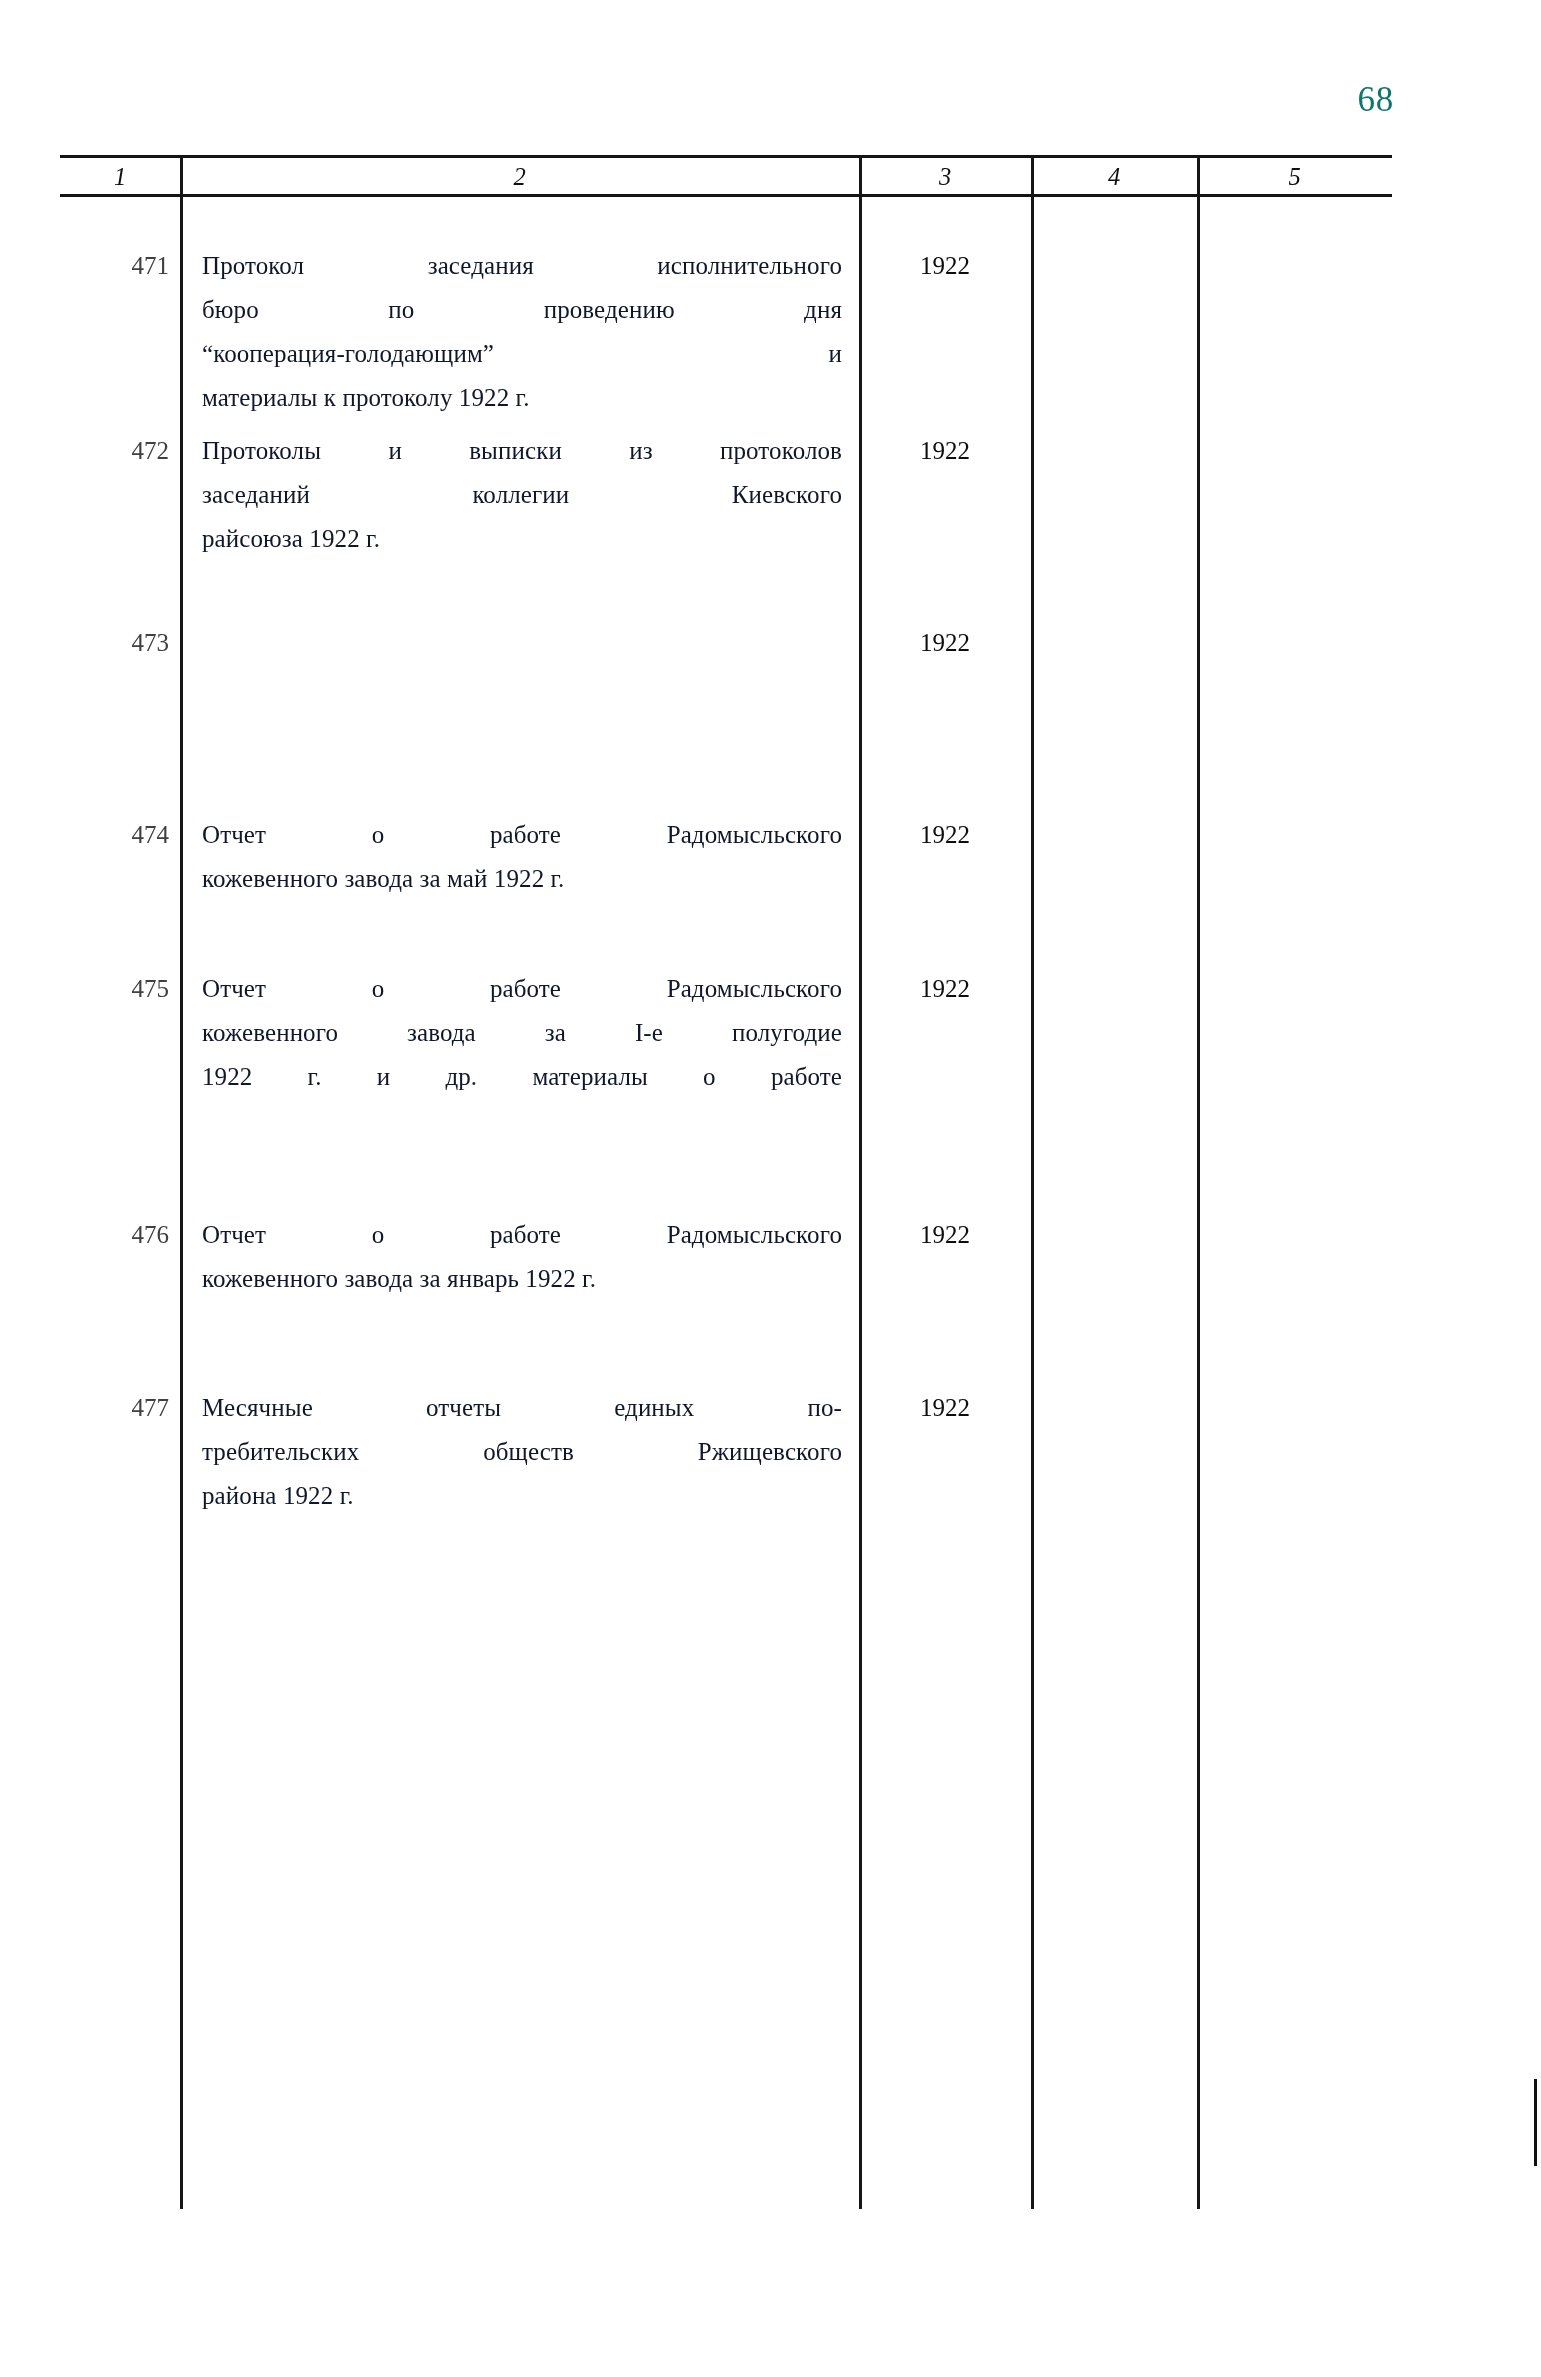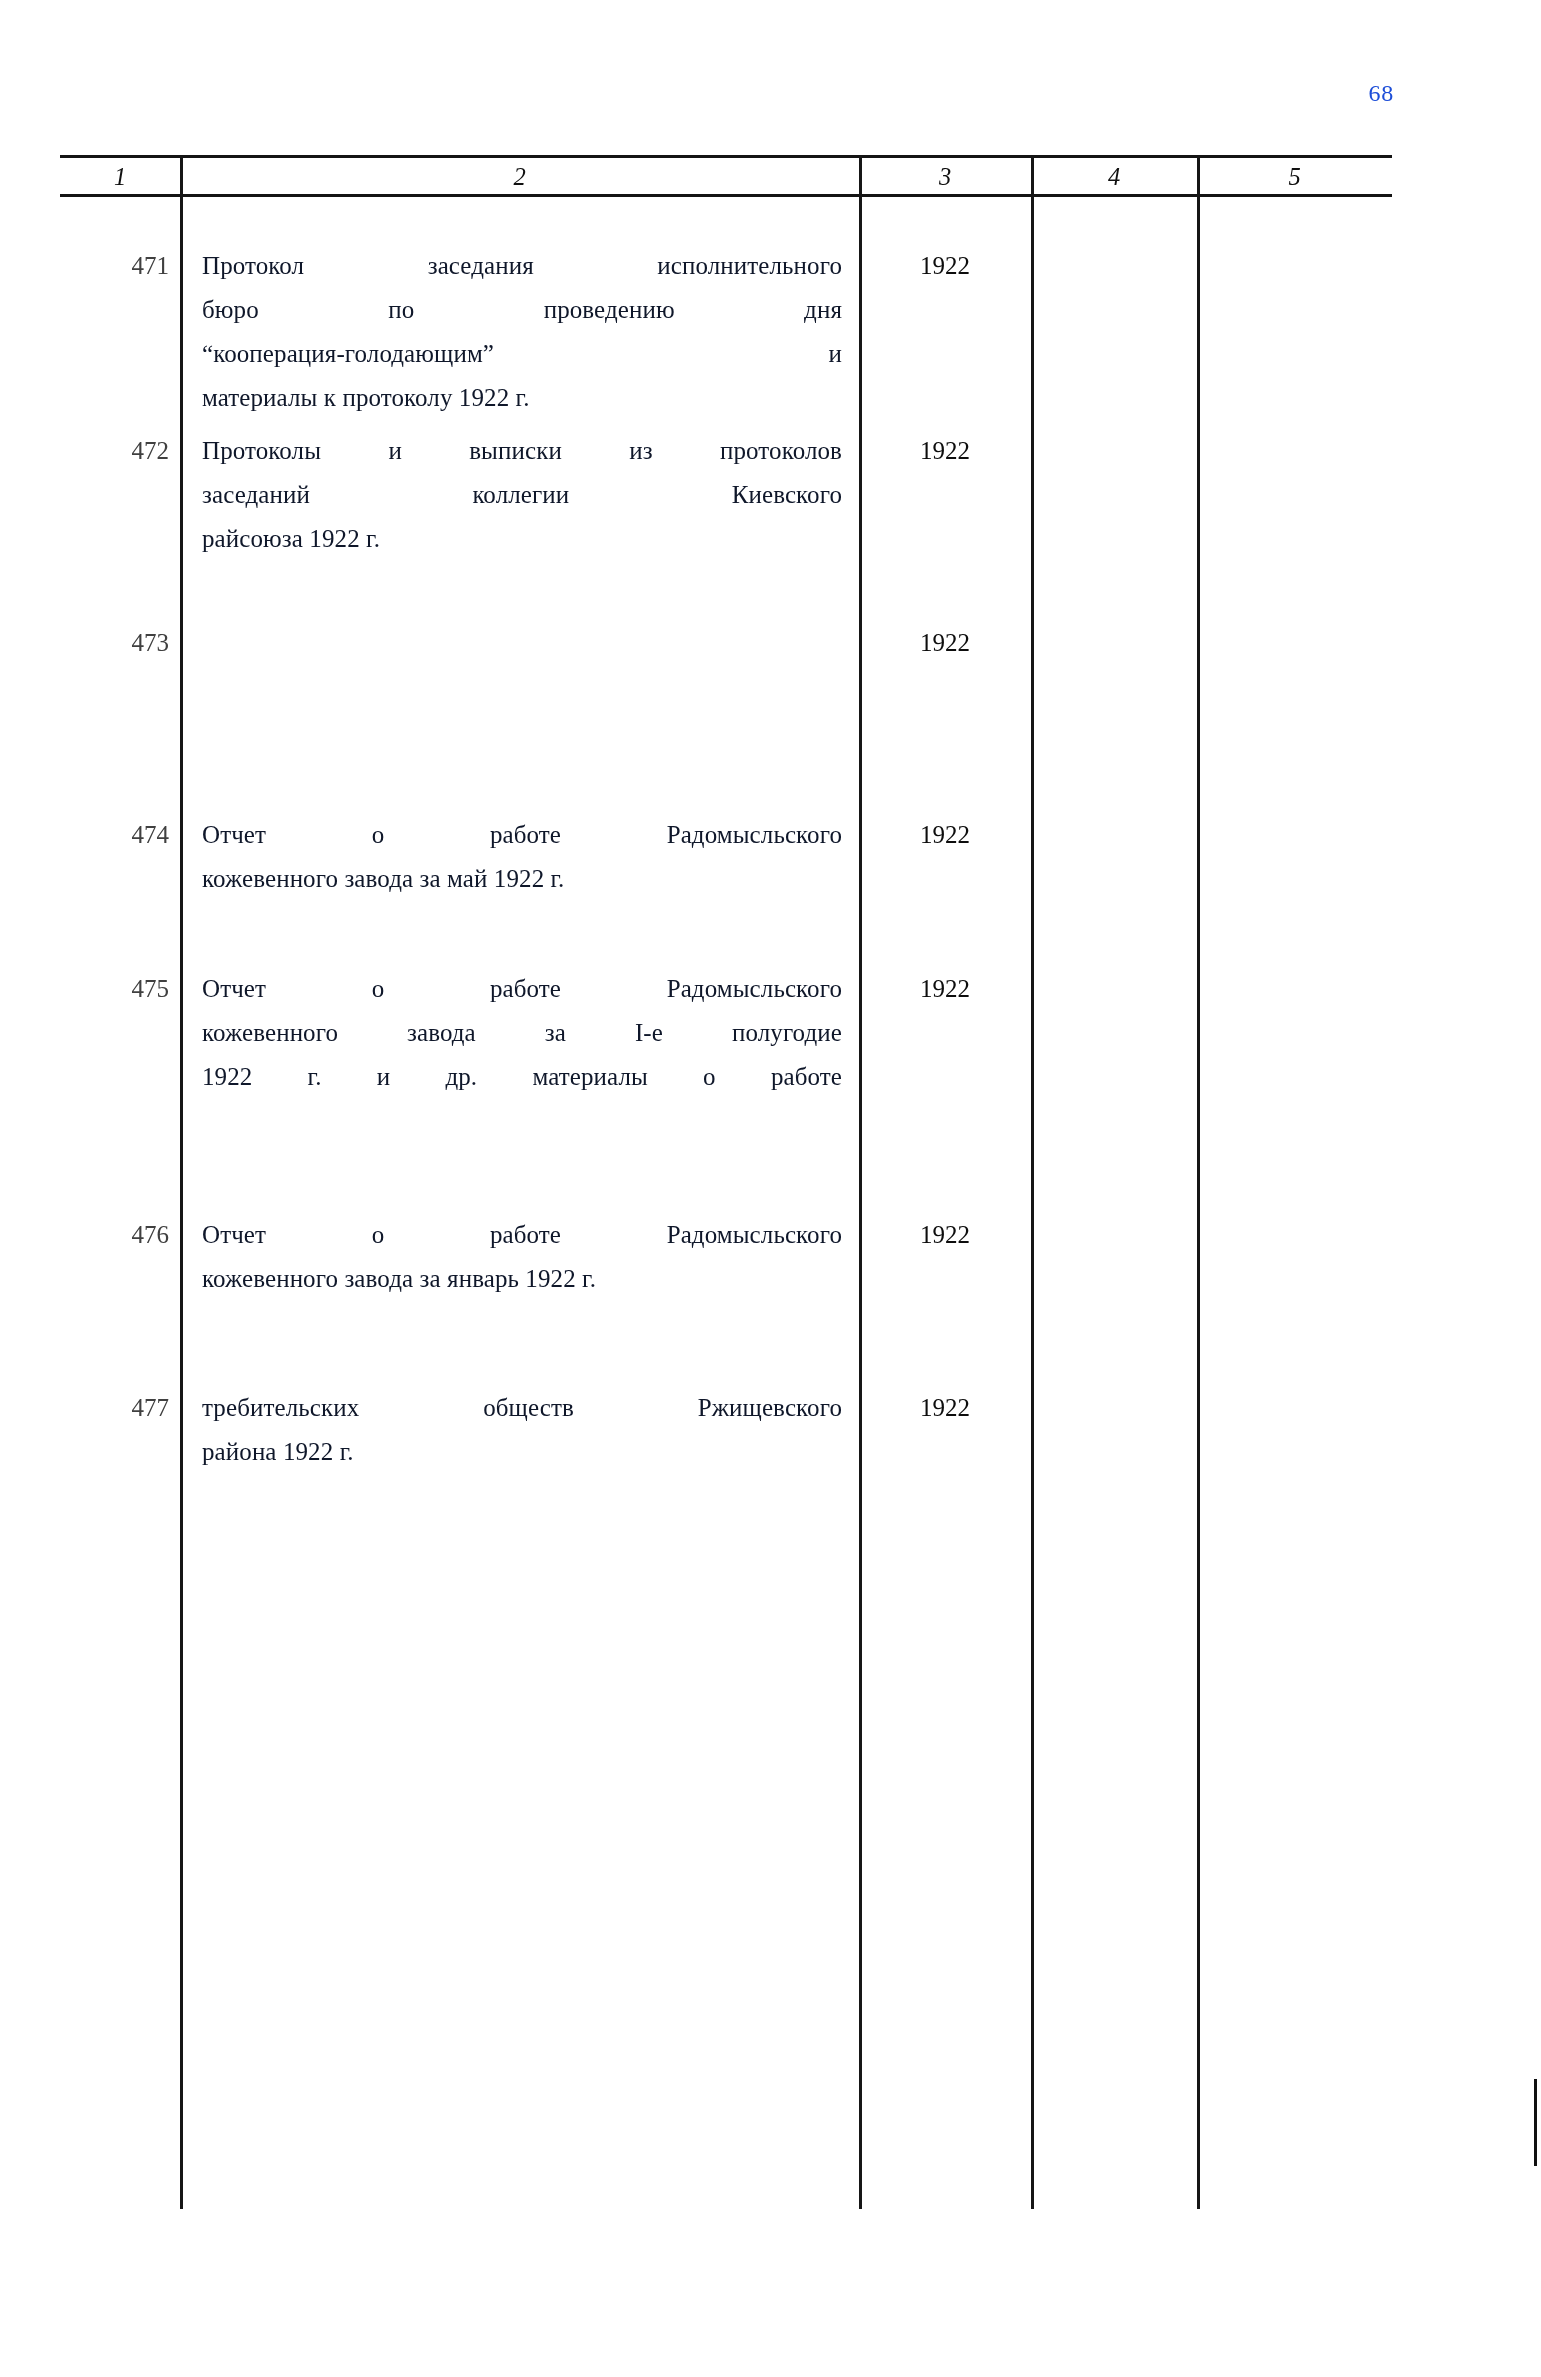--- a/index.html
+++ b/index.html
@@ -19,24 +19,24 @@
     height: 2377px;
     background: #ffffff;
     overflow: hidden;
   }
 
   
   .page-number {
     position: absolute;
     top: 80px;
     right: 148px;
-    font-size: 24px;
+    font-size: 35px;
     font-family: "Liberation Serif", "DejaVu Serif", serif;
     letter-spacing: 0.7px;
-    color: #1d4ed8;
+    color: #0f766e;
   }
 
   
   .table-wrap {
     position: absolute;
     left: 60px;
     top: 155px;
     width: 1332px;
   }
 
@@ -243,20 +243,21 @@
           <span class="line last">кожевенного завода за январь 1922 г.</span>
         </div>
         <div class="cell-date" style="top:34px;">1922</div>
         <div class="cell-blank c4" style="top:34px;"></div>
         <div class="cell-blank c5" style="top:34px;"></div>
       </div>
 
       <div class="row" style="height:204px;">
         <div class="cell-num" style="top:52px;">477</div>
         <div class="cell-desc" style="top:52px;">
+          <span class="line">Месячные отчеты единых по-</span>
           <span class="line">требительских обществ Ржищевского</span>
           <span class="line last">района 1922 г.</span>
         </div>
         <div class="cell-date" style="top:52px;">1922</div>
         <div class="cell-blank c4" style="top:52px;"></div>
         <div class="cell-blank c5" style="top:52px;"></div>
       </div>
 
     </div>
   </div>

